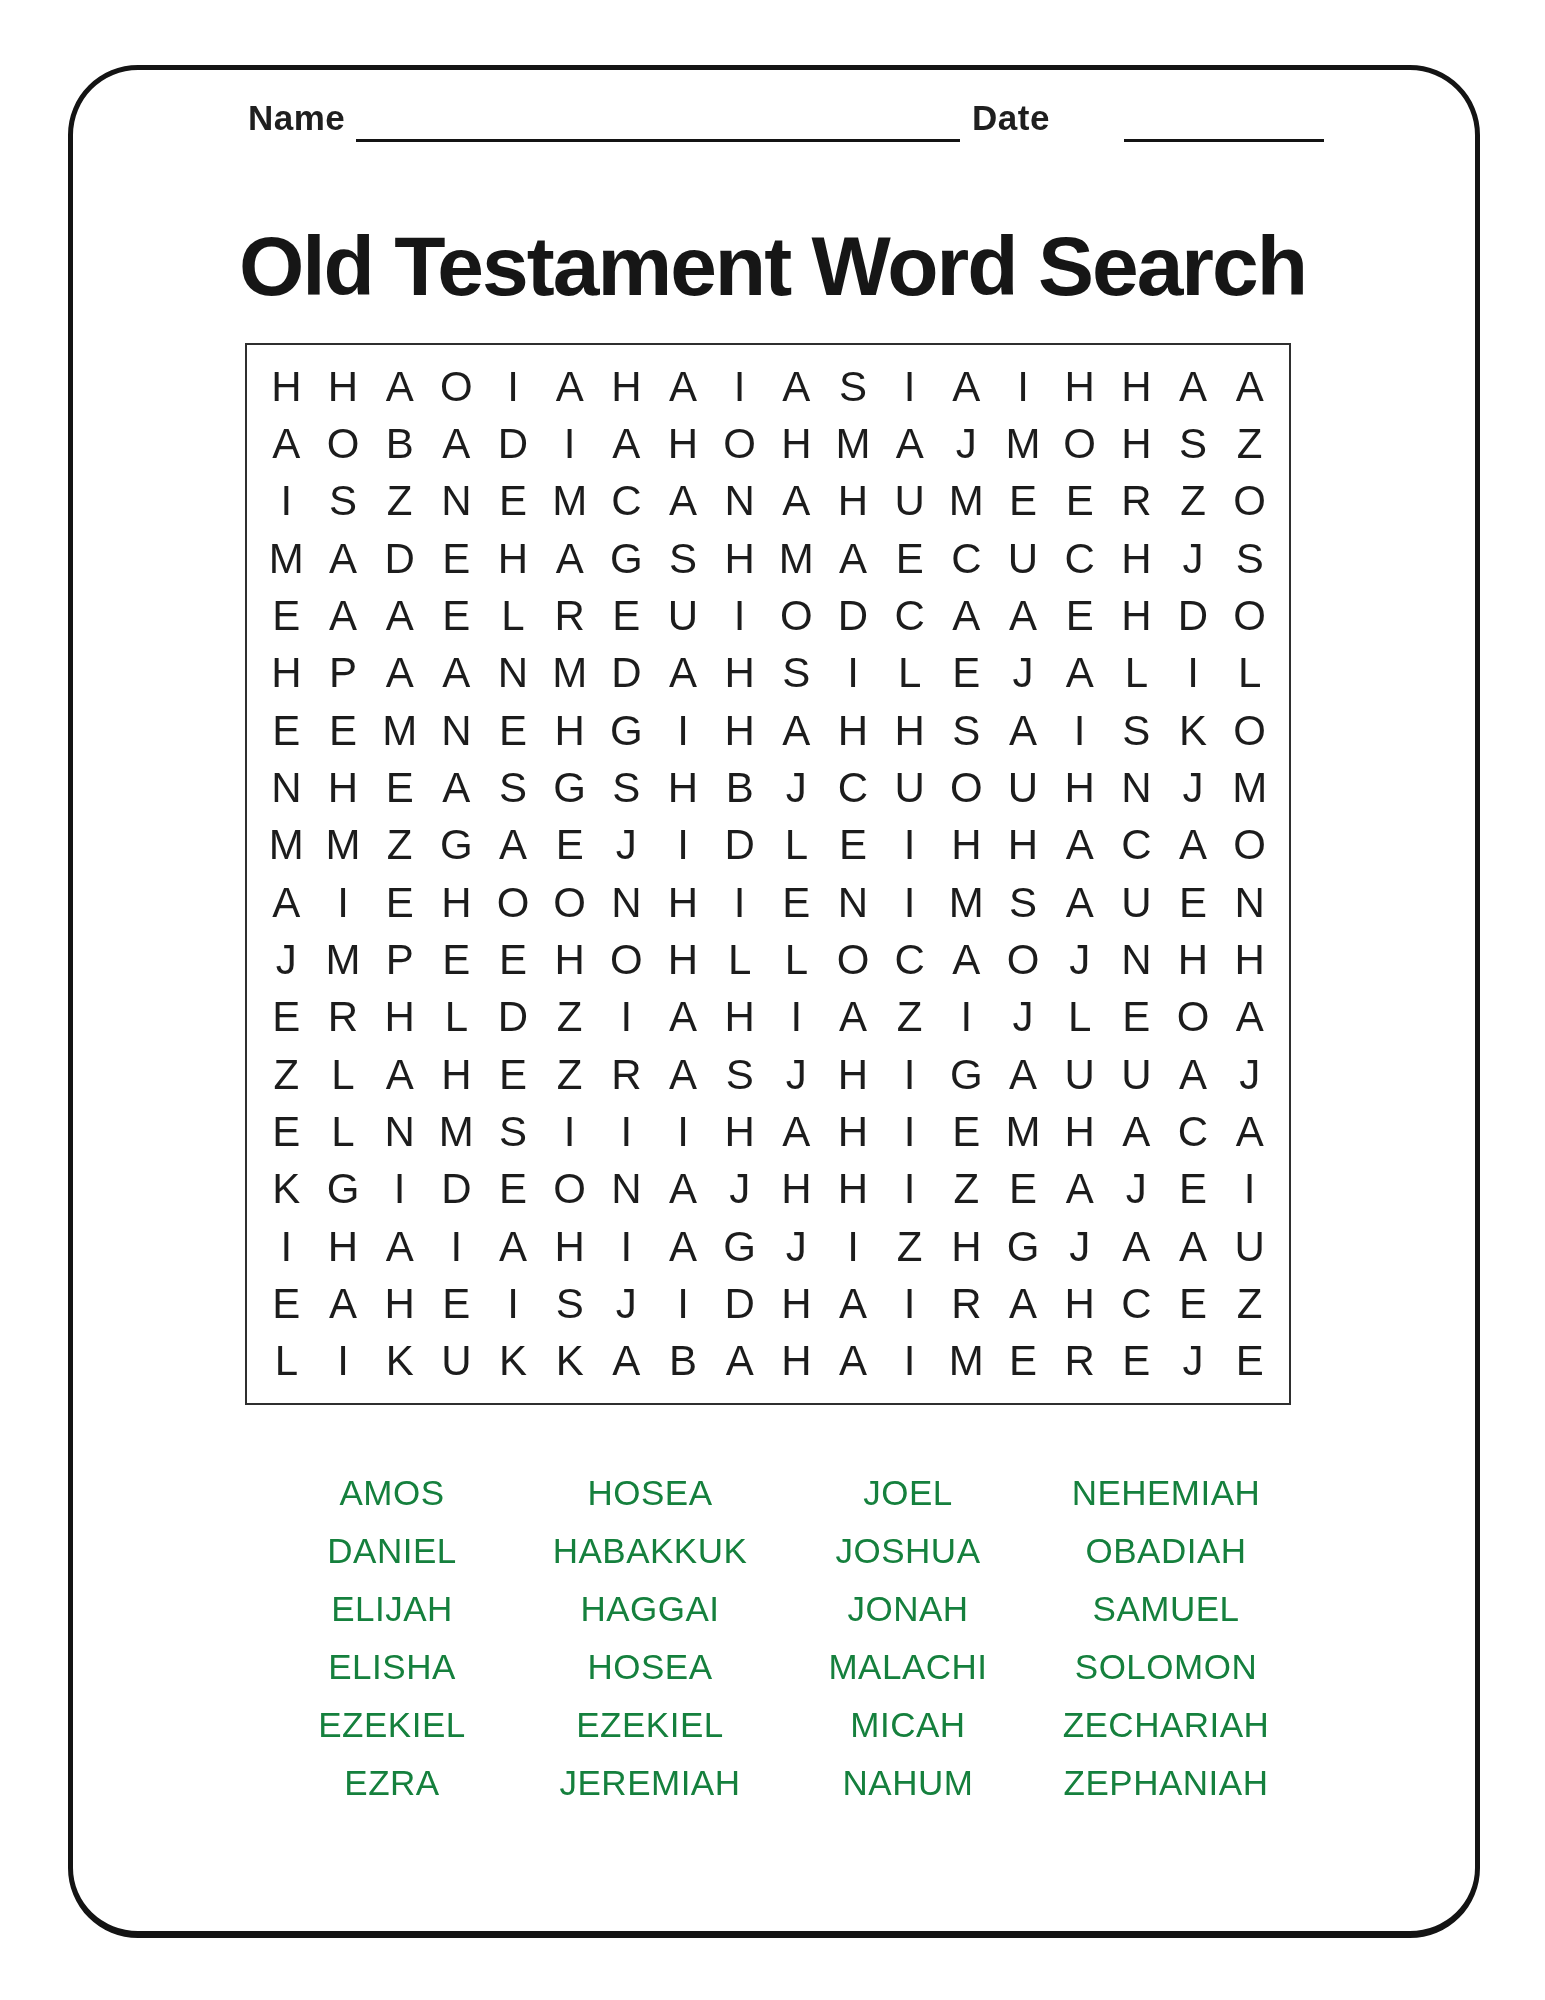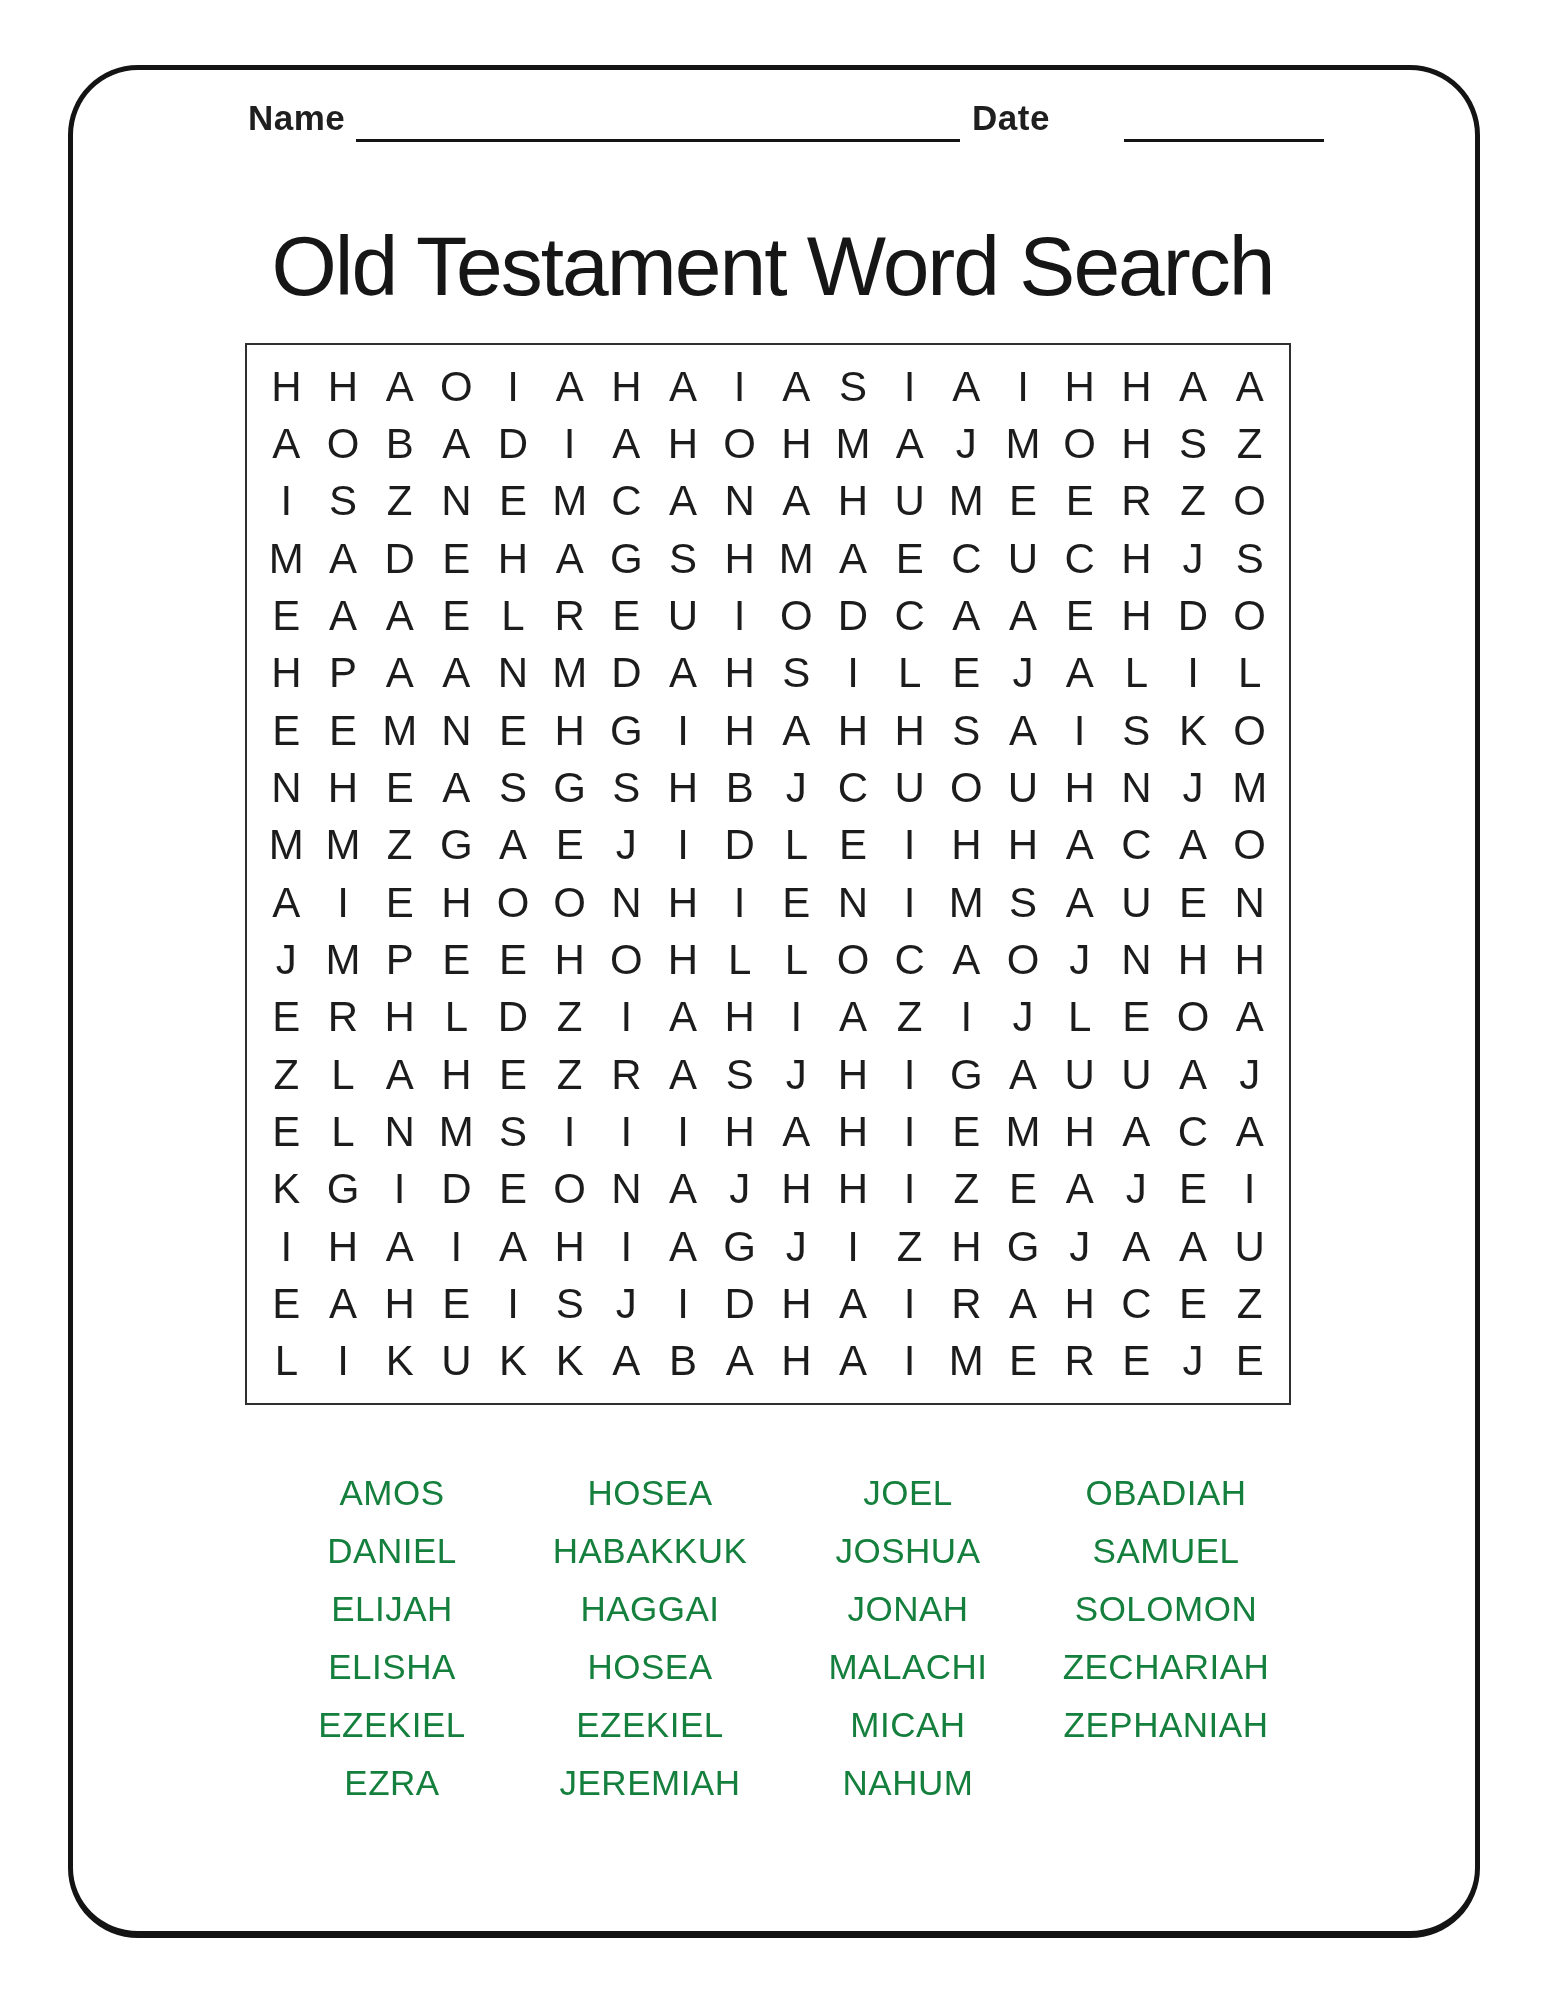--- a/index.html
+++ b/index.html
@@ -16,21 +16,21 @@
     position:absolute;top:98px;font-size:35px;font-weight:700;color:#1f1f1f;
     letter-spacing:0.5px;
   }
   #name-label{left:248px;}
   #date-label{left:972px;}
   .rule{position:absolute;height:3px;background:#141414;}
   #name-rule{left:356px;top:139px;width:604px;}
   #date-rule{left:1124px;top:139px;width:200px;}
   .title{
     position:absolute;left:0;top:218px;width:100%;margin:0;text-align:center;
-    font-size:84px;font-weight:400;letter-spacing:-2px;color:#161616;
+    font-size:84px;font-weight:700;letter-spacing:-2px;color:#161616;
   }
   .grid-box{
     position:absolute;left:245px;top:343px;width:1046px;height:1062px;
     box-sizing:border-box;border:2px solid #2f2f2f;
     display:grid;grid-template-columns:repeat(18,1fr);grid-template-rows:repeat(18,1fr);
     padding:13px 11px;
   }
   .cell{
     display:flex;align-items:center;justify-content:center;
     font-size:42px;font-weight:400;color:#1c1c1c;
@@ -404,20 +404,21 @@
       <div class="word">HAGGAI</div>
       <div class="word">HOSEA</div>
       <div class="word">EZEKIEL</div>
       <div class="word">JEREMIAH</div>
       <div class="word">JOEL</div>
       <div class="word">JOSHUA</div>
       <div class="word">JONAH</div>
       <div class="word">MALACHI</div>
       <div class="word">MICAH</div>
       <div class="word">NAHUM</div>
+      <div class="word">NEHEMIAH</div>
       <div class="word">OBADIAH</div>
       <div class="word">SAMUEL</div>
       <div class="word">SOLOMON</div>
       <div class="word">ZECHARIAH</div>
       <div class="word">ZEPHANIAH</div>
     </div>
 
 
 </div>
 

